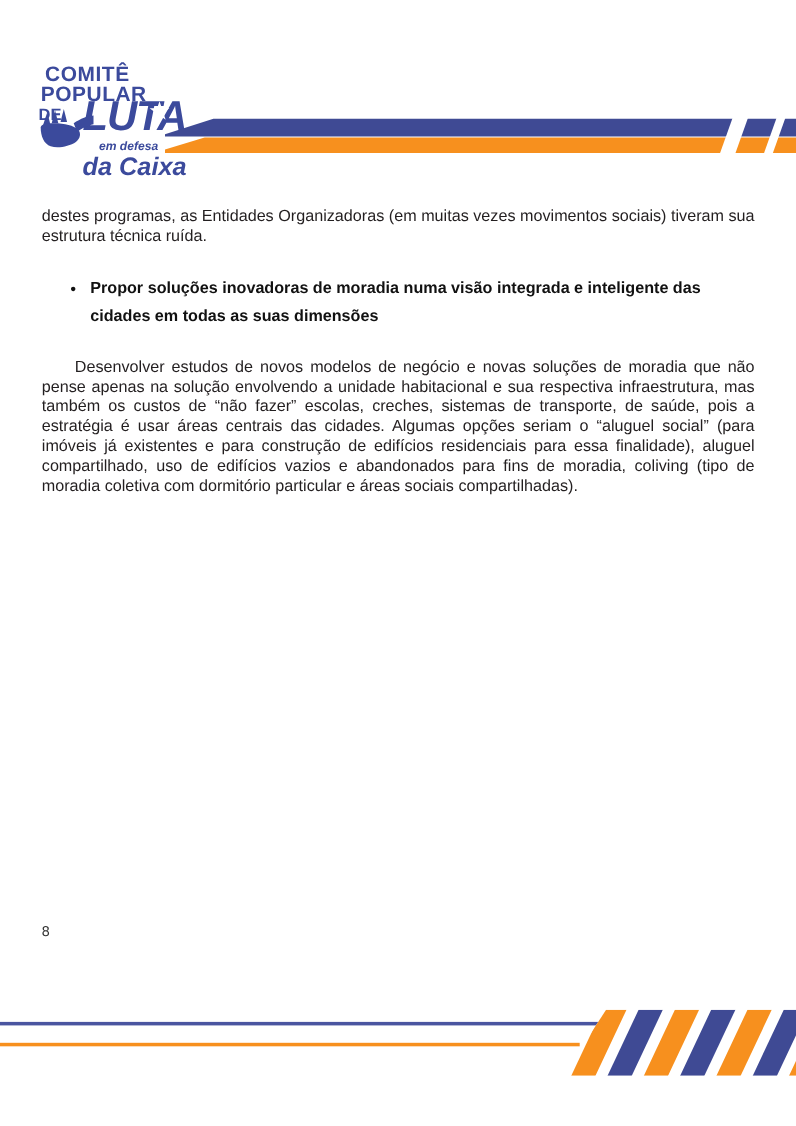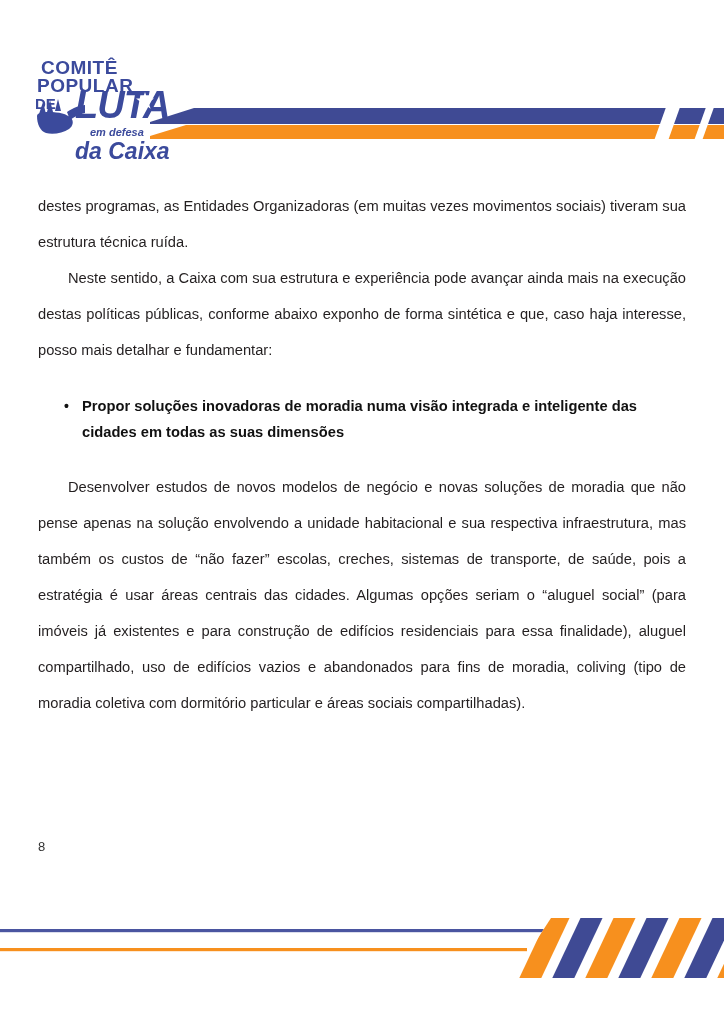--- a/index.html
+++ b/index.html
@@ -46,21 +46,21 @@
 
   
   #content {
     position: absolute;
     left: 38px;
     top: 188px;
     width: 648px;
   }
   .para {
     font-size: 14.7px;
-    line-height: 36px;
+    line-height: 18px;
     text-align: justify;
     margin: 0;
     color: #231f20;
   }
   .para.indent { text-indent: 30px; }
 
   .bullet-block {
     margin: 26px 0 0 0;
     padding-left: 24px;
     font-size: 14.7px;
@@ -148,21 +148,20 @@
       <polygon fill="#ffffff" points="540,56 560,0 568,0 548,56"></polygon>
     </svg>
   </div>
 
 </div>
 
 <div id="content">
 
   <p class="para">destes programas, as Entidades Organizadoras (em muitas vezes movimentos sociais) tiveram sua estrutura técnica ruída.</p>
 
-  <p class="para indent">Neste sentido, a Caixa com sua estrutura e experiência pode avançar ainda mais na execução destas políticas públicas, conforme abaixo exponho de forma sintética e que, caso haja interesse, posso mais detalhar e fundamentar:</p>
 
 
   <div class="bullet-block">
     <span class="dot">•</span>
     <span class="btext bullet-line1">Propor soluções inovadoras de moradia numa visão integrada e inteligente das cidades em todas as suas dimensões</span>
   </div>
 
   <div class="gap"></div>
 
   <p class="para indent">Desenvolver estudos de novos modelos de negócio e novas soluções de moradia que não pense apenas na solução envolvendo a unidade habitacional e sua respectiva infraestrutura, mas também os custos de “não fazer” escolas, creches, sistemas de transporte, de saúde, pois a estratégia é usar áreas centrais das cidades. Algumas opções seriam o “aluguel social” (para imóveis já existentes e para construção de edifícios residenciais para essa finalidade), aluguel compartilhado, uso de edifícios vazios e abandonados para fins de moradia, coliving (tipo de moradia coletiva com dormitório particular e áreas sociais compartilhadas).</p>

